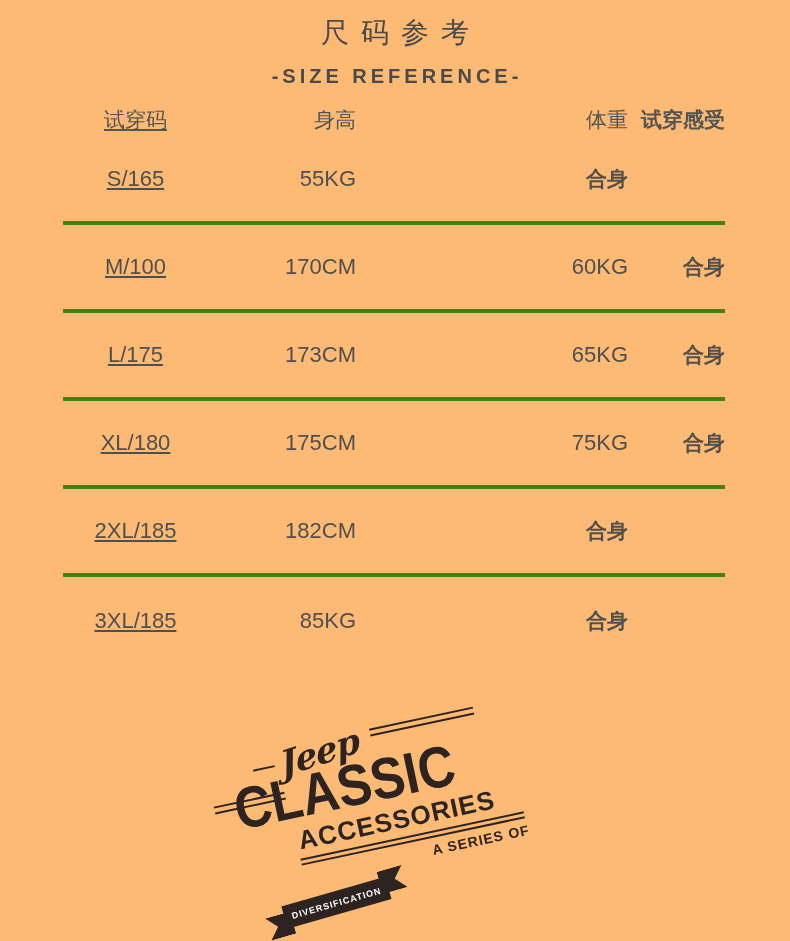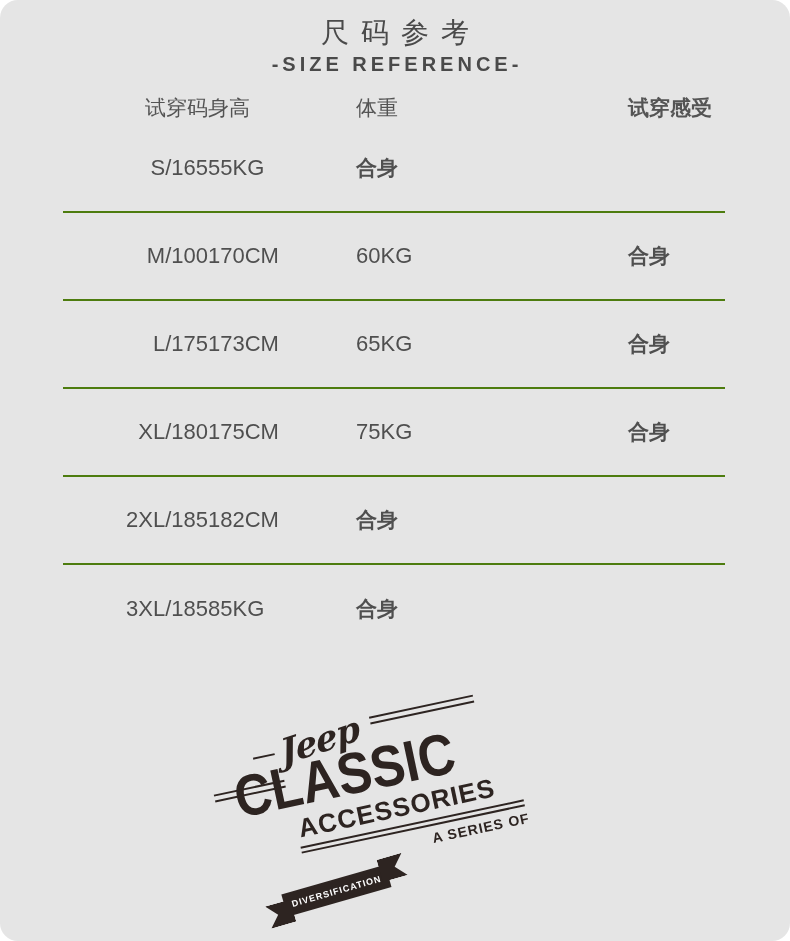--- a/index.html
+++ b/index.html
@@ -1,46 +1,45 @@
 <!DOCTYPE html>
 <html><head>
 <meta charset="utf-8">
 <style>
   * { box-sizing: border-box; }
   html,body { margin:0; padding:0; background:#ffffff; }
   .page {
     width:790px; height:941px; position:relative; overflow:hidden;
-    background:#e5e5e5; color:#4f4f4f;
+    background:#fdba74; color:#4f4f4f;
     font-family:"Liberation Sans", sans-serif;
-    border-radius:18px;
   }
 
   
   .title-zh {
     text-align:center; padding-top:16px; padding-left:12px;
     font-size:28px; font-weight:500; letter-spacing:12px; color:#4a4a4a;
     line-height:1.2;
   }
   .title-en {
-    text-align:center; margin-top:1px; padding-left:4px;
+    text-align:center; margin-top:13px; padding-left:4px;
     font-size:20px; font-weight:bold; letter-spacing:4px; color:#4a4a4a;
     line-height:1.3;
   }
 
   
   .size-table { margin:14px 0 0 63px; width:662px; }
   .t-row {
     display:grid; grid-template-columns:145px 148px 272px 97px;
     align-items:center;
   }
   .t-head { height:34px; font-size:21px; color:#545454; }
-  .t-data { height:88px; font-size:22px; color:#4f4f4f; border-bottom:2px solid #4d7c0f; }
+  .t-data { height:88px; font-size:22px; color:#4f4f4f; border-bottom:4px solid #4d7c0f; }
   .t-data:last-child { border-bottom:none; }
-  .c1 { text-align:right; }
-  .c2, .c3, .c4 { text-align:left; }
+  .c1 { text-align:center;text-decoration:underline; }
+  .c2, .c3, .c4 { text-align:right; }
   .c4 { font-size:21px;font-weight:bold; }
 
   
   .logo {
     position:relative; width:330px; height:182px;
     margin:52px auto 0 auto;
     transform:rotate(-12deg);
     color:#2d2421;
   }
   .dbl {

